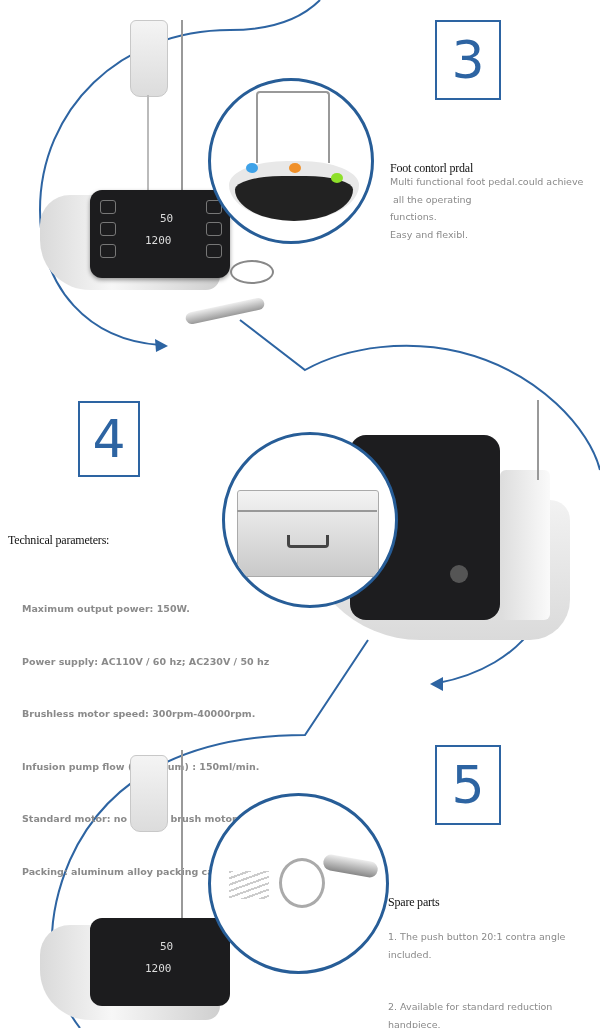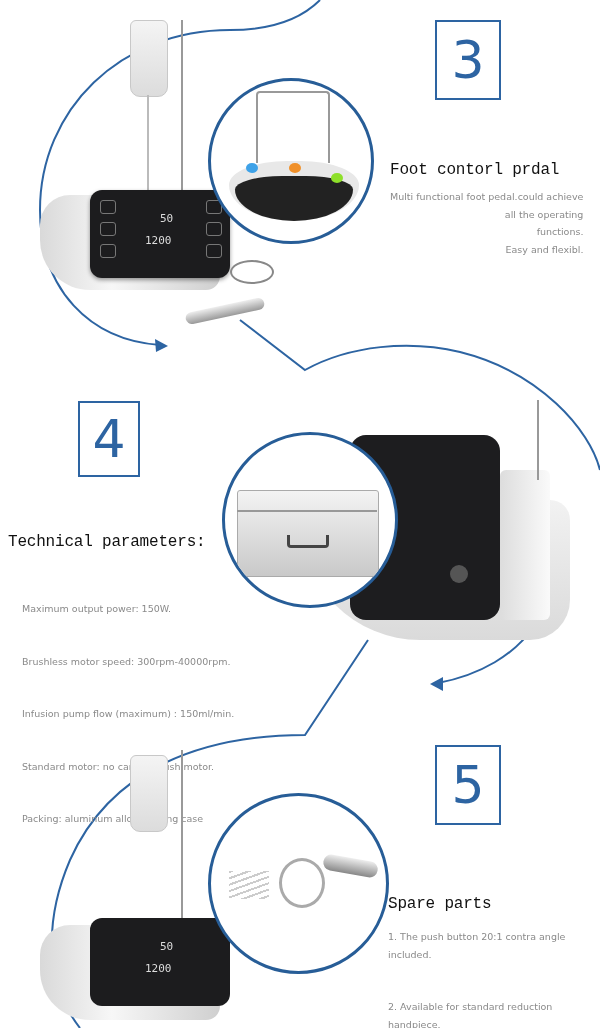--- a/index.html
+++ b/index.html
@@ -1,19 +1,19 @@
 <!DOCTYPE html>
 <html><head>
 <meta charset="utf-8">
 <style>
   html,body{margin:0;padding:0;background:#fff;}
   body{width:600px;height:1028px;position:relative;overflow:hidden;font-family:"Liberation Sans","DejaVu Sans",sans-serif;}
   .abs{position:absolute;}
   .numbox{position:absolute;border:2px solid #2d64a2;background:#fff;color:#2d64a2;display:flex;align-items:center;justify-content:center;font-family:"DejaVu Sans",sans-serif;font-size:52px;line-height:1;}
-  .title{position:absolute;color:#111;font-family:Liberation Mono, monospace;font-size:16px;letter-spacing:-0.2px;}
+  .title{position:absolute;color:#111;font-family:Liberation Serif, serif;font-size:12px;letter-spacing:-0.2px;}
   .desc{position:absolute;color:#8a8a8a;font-family:"DejaVu Sans",sans-serif;font-size:9.5px;line-height:17.5px;white-space:pre;}
   .circle{position:absolute;border:3px solid #275d97;border-radius:50%;background:#fff;overflow:hidden;}
   svg.lines{position:absolute;left:0;top:0;}
 </style>
 </head>
 <body>
 
 <svg class="lines" width="600" height="1028">
 
   <path d="M320,0 C300,20 270,30 230,30 C120,30 40,110 40,210 C40,290 90,340 160,345" fill="none" stroke="#2d64a2" stroke-width="2"></path>
@@ -56,21 +56,21 @@
   <div class="circle" style="left:208px;top:78px;width:160px;height:160px;">
     <div class="abs" style="left:45px;top:10px;width:70px;height:70px;border:2px solid #999;border-bottom:none;border-radius:4px 4px 0 0;"></div>
     <div class="abs" style="left:18px;top:80px;width:130px;height:60px;background:#e8e8e8;border-radius:45% 45% 50% 50%/40% 40% 60% 60%;"></div>
     <div class="abs" style="left:24px;top:95px;width:118px;height:45px;background:#222;border-radius:40% 40% 50% 50%/30% 30% 70% 70%;"></div>
     <div class="abs" style="left:35px;top:82px;width:12px;height:10px;border-radius:50%;background:#3ea2e8;"></div>
     <div class="abs" style="left:78px;top:82px;width:12px;height:10px;border-radius:50%;background:#f0902a;"></div>
     <div class="abs" style="left:120px;top:92px;width:12px;height:10px;border-radius:50%;background:#8ee02a;"></div>
   </div>
 
   <div class="title" style="left:390px;top:161px;">Foot contorl prdal</div>
-  <div class="desc" style="left:390px;top:188px;text-align:right;">Multi functional foot pedal.could achieve
+  <div class="desc" style="left:390px;top:173px;">Multi functional foot pedal.could achieve
  all the operating
 functions.
 Easy and flexibl.</div>
 </section>
 
 <section>
   <div class="numbox" style="left:78px;top:401px;width:58px;height:72px;">4</div>
 
   <div class="abs" style="left:300px;top:380px;width:300px;height:280px;">
     <div class="abs" style="left:0;top:120px;width:270px;height:140px;background:linear-gradient(180deg,#f2f2f2,#dadada);border-radius:0 20px 40px 120px;"></div>
@@ -80,22 +80,23 @@
     <div class="abs" style="left:150px;top:185px;width:18px;height:18px;border-radius:50%;background:#555;"></div>
   </div>
 
   <div class="circle" style="left:222px;top:432px;width:170px;height:170px;">
     <div class="abs" style="left:12px;top:55px;width:140px;height:85px;background:linear-gradient(180deg,#f3f3f3,#c9c9c9);border:1px solid #aaa;border-radius:3px;"></div>
     <div class="abs" style="left:12px;top:75px;width:140px;height:2px;background:#999;"></div>
     <div class="abs" style="left:62px;top:100px;width:36px;height:10px;border:3px solid #444;border-top:none;border-radius:0 0 4px 4px;"></div>
   </div>
 
   <div class="title" style="left:8px;top:533px;">Technical parameters:</div>
-  <div class="desc" style="left:22px;top:565px;">
+  <div class="desc" style="left:22px;top:565px;font-weight:bold;">
     <div>Maximum output power: 150W.</div>
+    <div>Power supply: AC110V / 60 hz; AC230V / 50 hz</div>
     <div>Brushless motor speed: 300rpm-40000rpm.</div>
     <div>Infusion pump flow (maximum) : 150ml/min.</div>
     <div>Standard motor: no carbon brush motor.</div>
     <div>Packing: aluminum alloy packing case</div>
   </div>
 </section>
 
 <section>
   <div class="numbox" style="left:435px;top:745px;width:62px;height:76px;">5</div>
 

